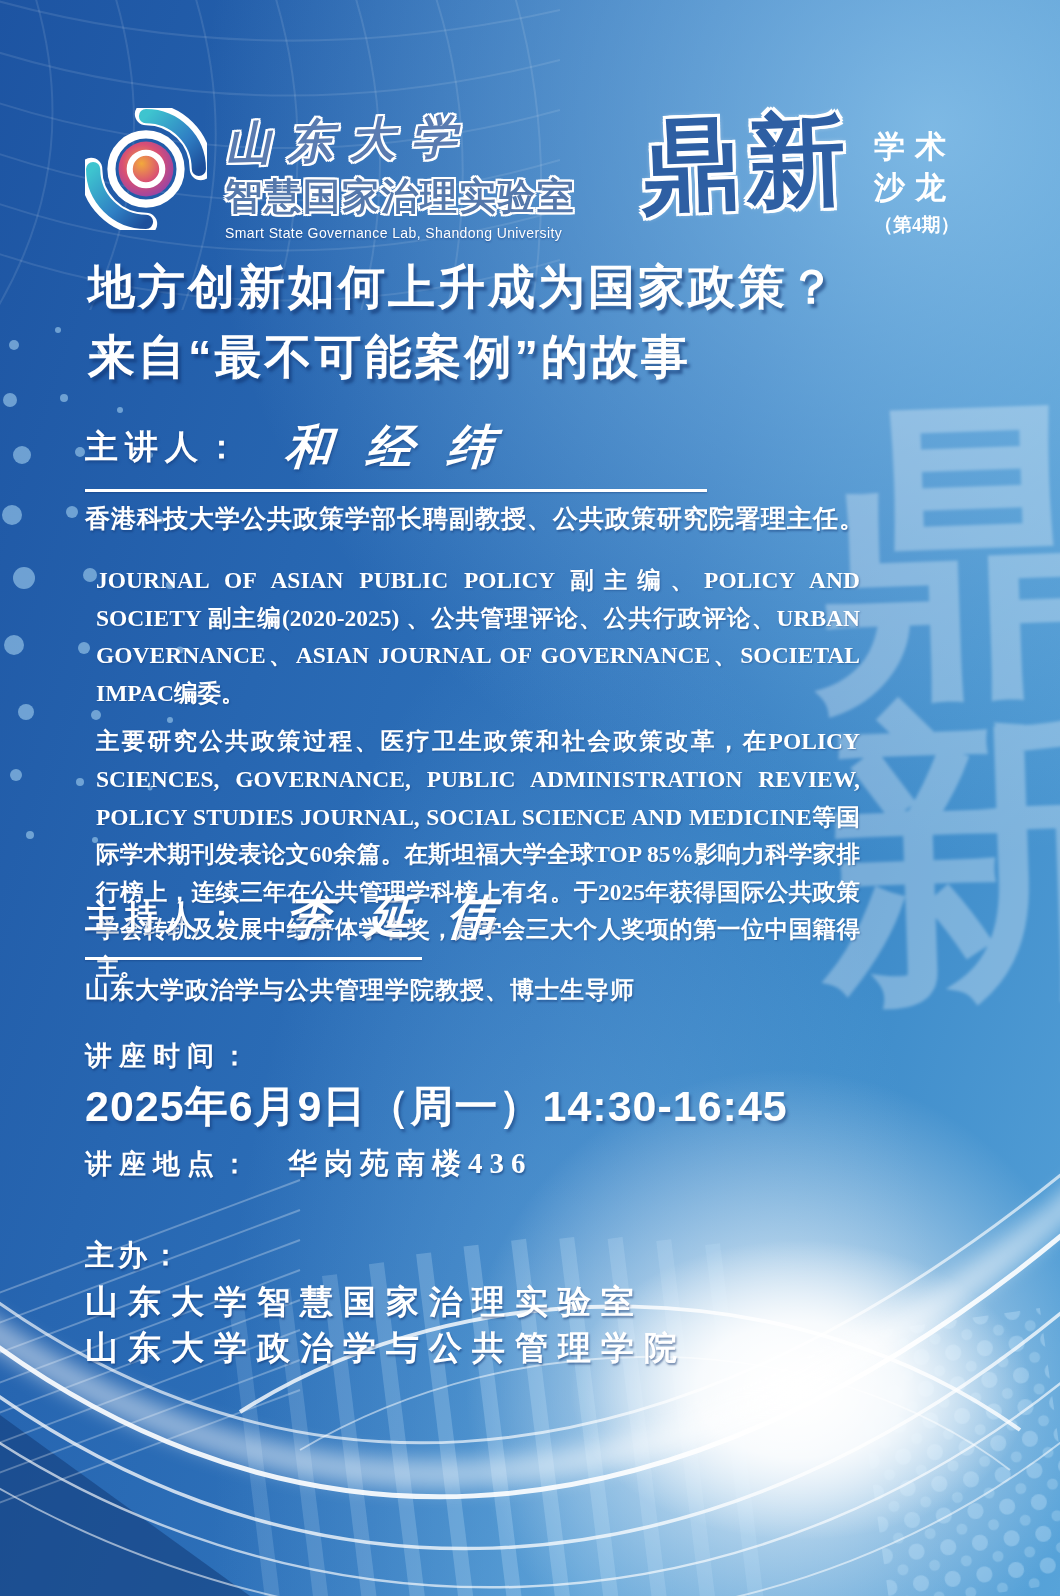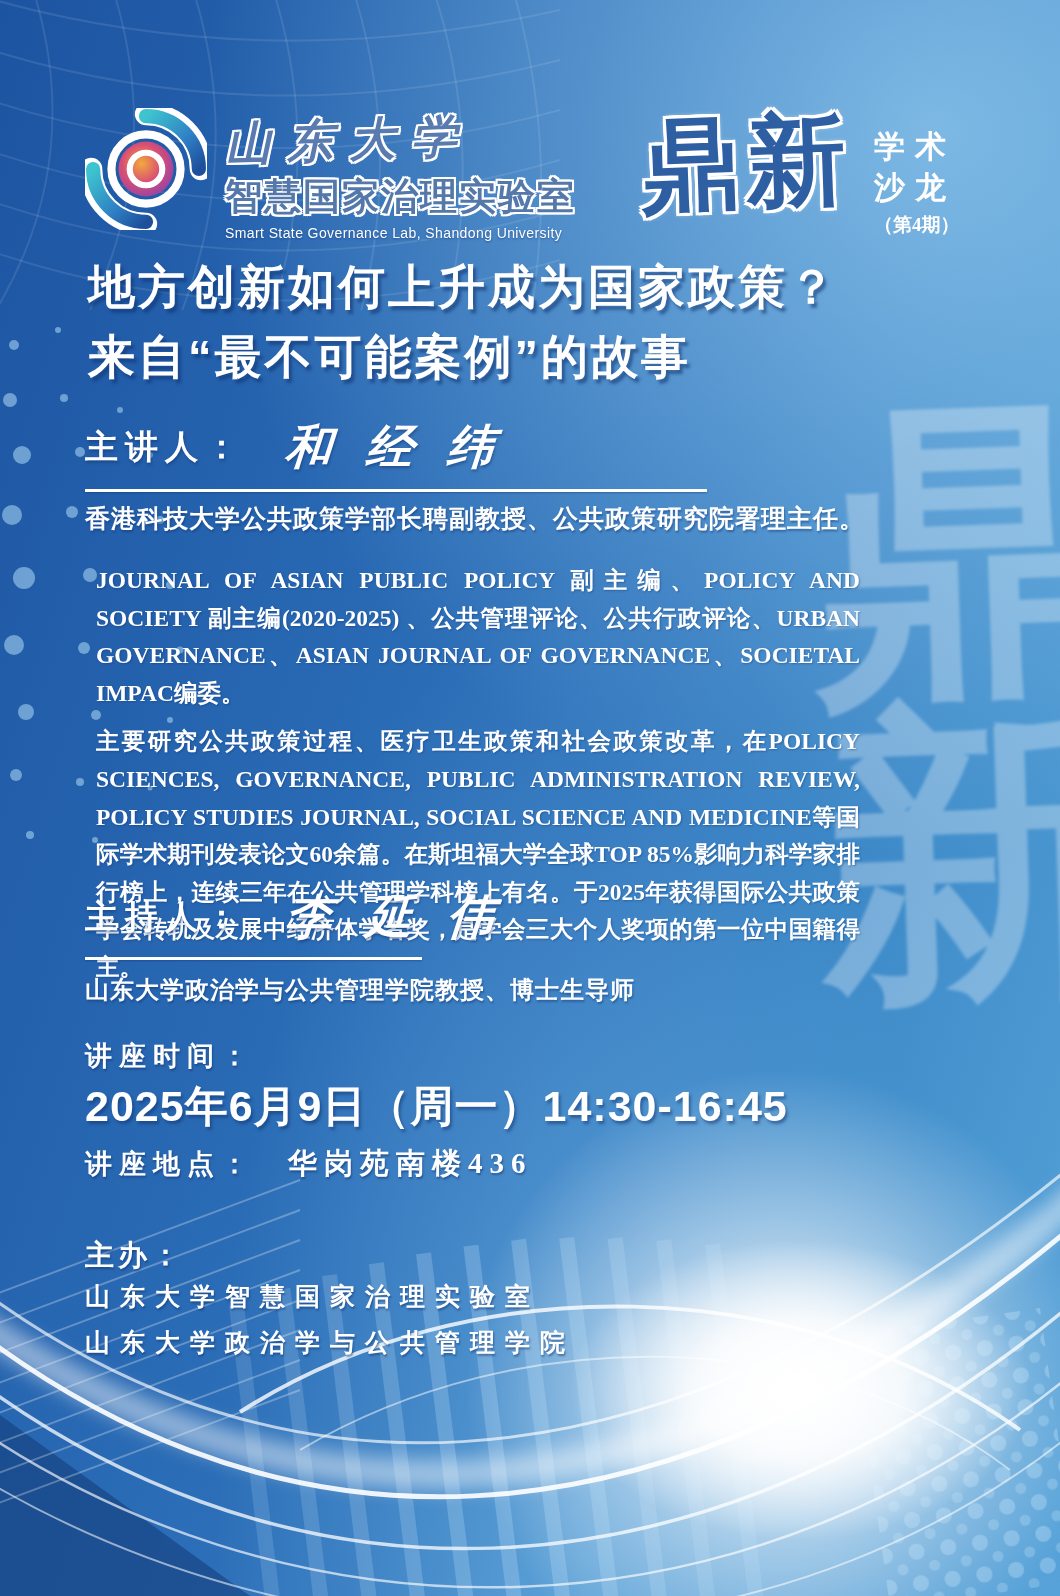--- a/index.html
+++ b/index.html
@@ -80,21 +80,21 @@
     text-shadow:1px 2px 2px rgba(15,50,110,.5);}
   .sched-time{position:absolute;left:85px;top:1078px;color:#fff;font-weight:900;font-size:43px;letter-spacing:1px;
     text-shadow:2px 3px 3px rgba(15,50,110,.5);}
   .sched-loc{position:absolute;left:85px;top:1144px;color:#fff;display:flex;align-items:baseline;gap:11px;}
   .loc-label{font-weight:bold;font-size:27px;letter-spacing:7px;text-shadow:1px 2px 2px rgba(15,50,110,.5);}
   .loc-value{font-weight:bold;font-size:29px;letter-spacing:7px;margin-left:22px;text-shadow:1px 2px 2px rgba(15,50,110,.5);}
 
   
   .org-label{position:absolute;left:85px;top:1236px;color:#fff;font-weight:bold;font-size:29px;letter-spacing:4px;
     text-shadow:1px 2px 2px rgba(15,50,110,.5);}
-  .org-line{position:absolute;left:85px;color:#fff;font-weight:bold;font-size:25px;letter-spacing:10px;
+  .org-line{position:absolute;left:85px;color:#fff;font-weight:bold;font-size:33px;letter-spacing:10px;
     text-shadow:1px 2px 2px rgba(15,50,110,.5);}
 </style>
 </head>
 <body>
 
 <div class="poster">
 
   <svg class="decor" width="1060" height="1596" viewBox="0 0 1060 1596">
     <defs>
       <clipPath id="tl">

